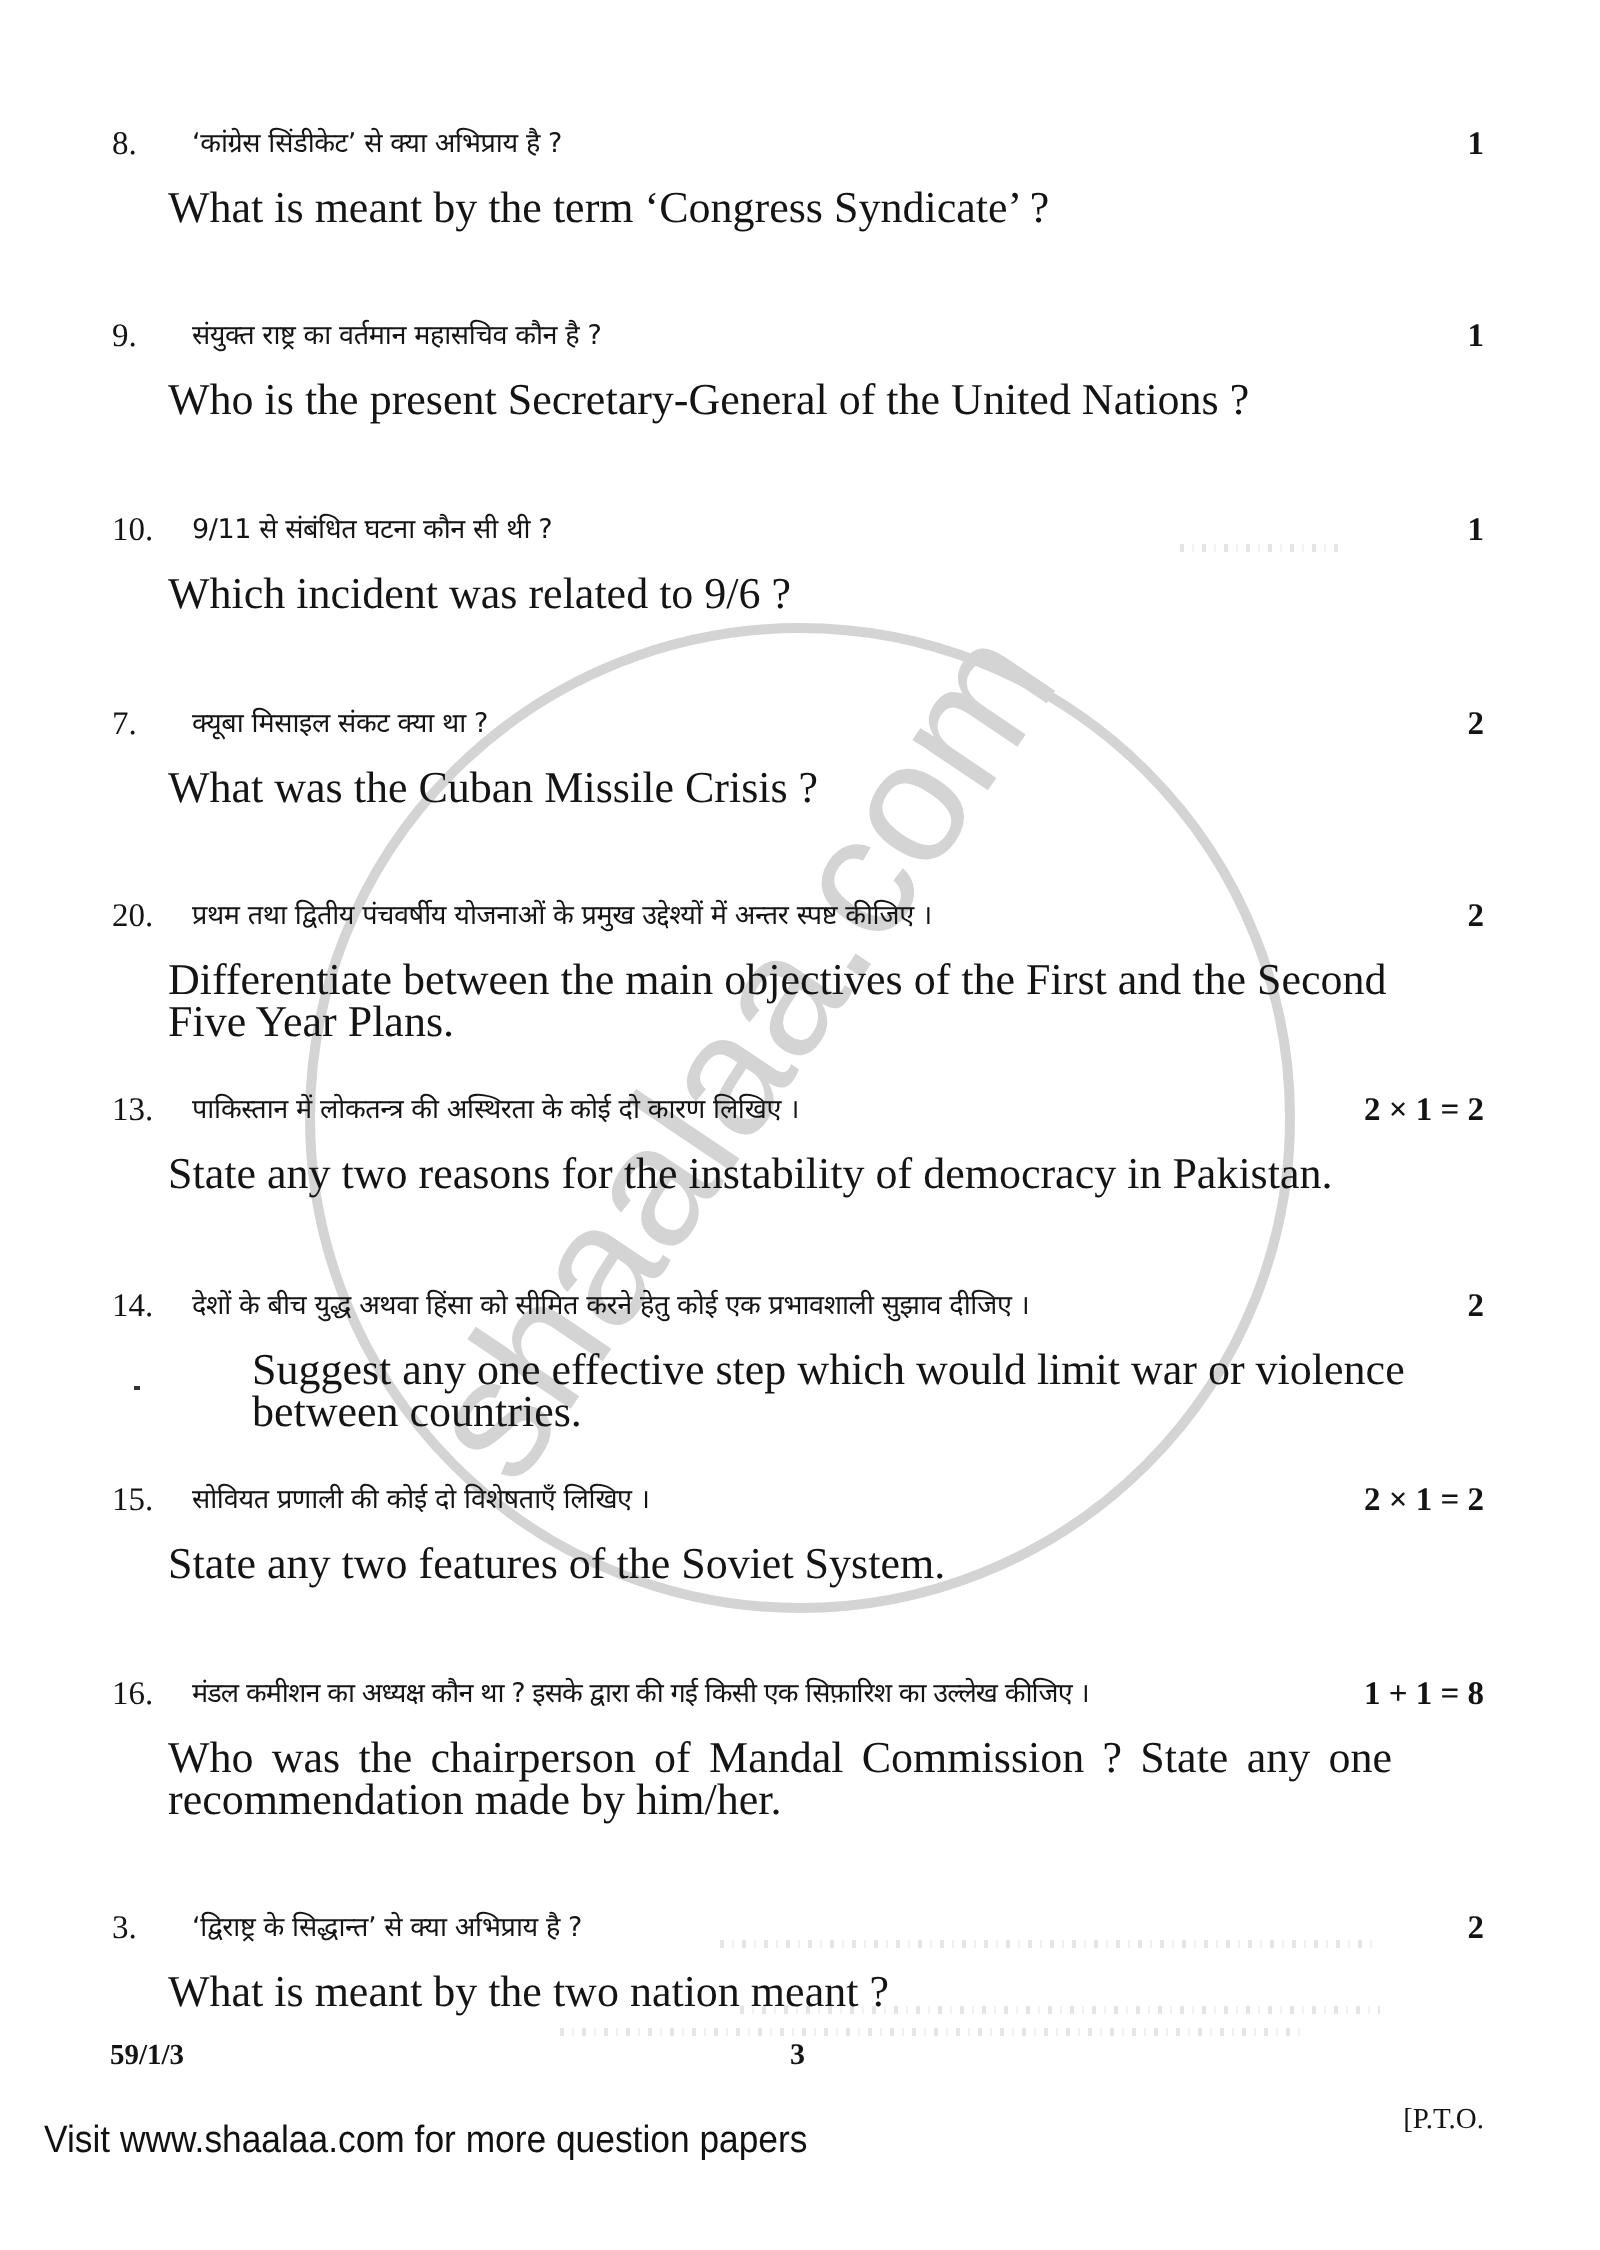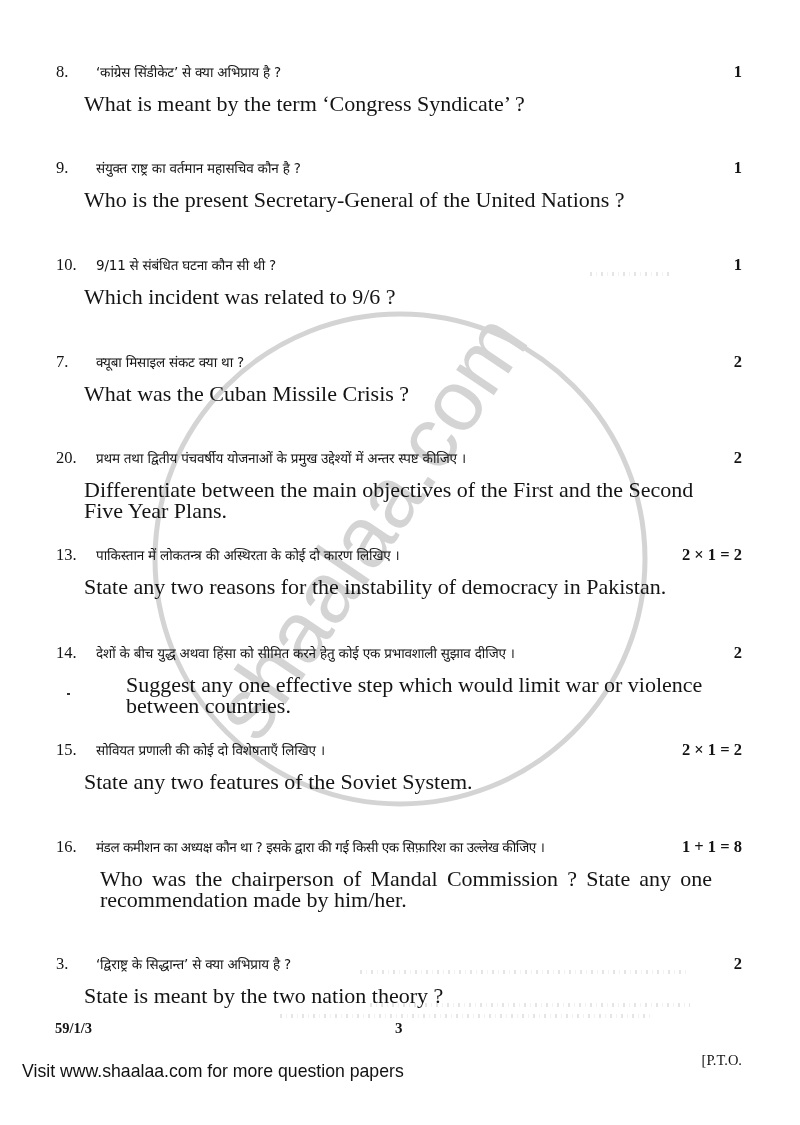--- a/index.html
+++ b/index.html
@@ -176,28 +176,28 @@
     <span class="q-num">15.</span>
     <span class="q-hindi">सोवियत प्रणाली की कोई दो विशेषताएँ लिखिए ।</span>
     <span class="q-marks">2 × 1 = 2</span>
     <div class="q-english">State any two features of the Soviet System.</div>
   </div>
 
   <div class="question" style="top:837px;">
     <span class="q-num">16.</span>
     <span class="q-hindi" style="letter-spacing:-0.45px;">मंडल कमीशन का अध्यक्ष कौन था ? इसके द्वारा की गई किसी एक सिफ़ारिश का उल्लेख कीजिए ।</span>
     <span class="q-marks">1 + 1 = 8</span>
-    <div class="q-english" style="width:612px; text-align:justify;margin-left:16px;">Who was the chairperson of Mandal Commission ? State any one recommendation made by him/her.</div>
+    <div class="q-english" style="width:612px; text-align:justify;">Who was the chairperson of Mandal Commission ? State any one recommendation made by him/her.</div>
   </div>
 
   <div class="question" style="top:954px;">
     <span class="q-num">3.</span>
     <span class="q-hindi">‘द्विराष्ट्र के सिद्धान्त’ से क्या अभिप्राय है ?</span>
     <span class="q-marks">2</span>
-    <div class="q-english">State is meant by the two nation theory ?</div>
+    <div class="q-english">What is meant by the two nation meant ?</div>
   </div>
 
   <div class="noise" style="left:360px; top:970px; width:330px;"></div>
   <div class="noise" style="left:370px; top:1003px; width:320px;"></div>
   <div class="noise" style="left:280px; top:1014px; width:370px;"></div>
   <div class="noise" style="left:590px; top:272px; width:80px;"></div>
 
   <div class="footer-code">59/1/3</div>
   <div class="footer-page">3</div>
   <div class="footer-pto">[P.T.O.</div>

